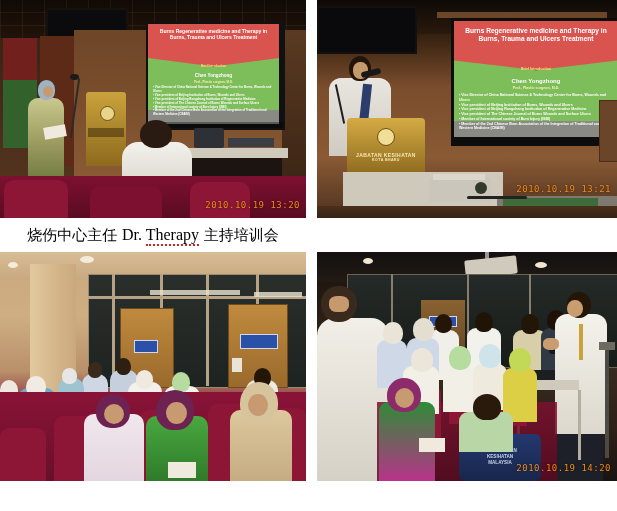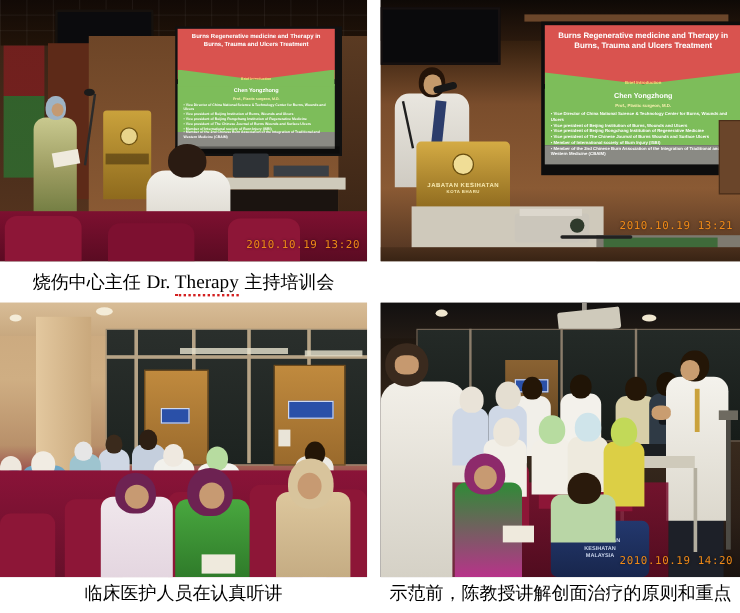--- a/index.html
+++ b/index.html
@@ -374,21 +374,20 @@
 
           <div class="layer p3-body" style="left:230px; top:158px; width:62px; height:71px; background:linear-gradient(180deg,#ddc79d,#c5ac83);"></div>
           <div class="layer p3-hjb" style="left:240px; top:130px; width:38px; height:42px; background:#d8c49c;"></div>
           <div class="layer" style="left:248px; top:142px; width:20px; height:22px; border-radius:50%; background:#c79a72;"></div>
 
           <div class="layer" style="left:168px; top:210px; width:28px; height:16px; background:#efeadd;"></div>
 
           <div class="timestamp" style="right:6px; bottom:6px;"></div>
         </div>
       </div>
-      <div class="caption">临床医护人员在认真听讲</div>
     </div>
 
     <div class="cell row2">
       <div class="photo-wrap">
         <div class="photo p4">
           <div class="layer p4-ceiling"></div>
           <div class="layer" style="left:46px; top:6px; width:10px; height:6px; border-radius:50%; background:#efe6cf;"></div>
           <div class="layer" style="left:218px; top:10px; width:12px; height:6px; border-radius:50%; background:#efe6cf;"></div>
           <div class="layer p4-projmount"></div>
           <div class="layer p4-proj"></div>
@@ -454,17 +453,16 @@
           <div class="layer p4-wheelchair"></div>
           <div class="p4-wc-text" style="white-space:pre-line;">KEMENTERIAN
 KESIHATAN
 MALAYSIA</div>
           <div class="layer p4-body" style="left:142px; top:160px; width:54px; height:40px; background:#b9d6a6;"></div>
           <div class="layer p4-hjb" style="left:156px; top:142px; width:28px; height:26px; background:#2a1a0c;"></div>
 
           <div class="timestamp" style="right:6px; bottom:8px;">2010.10.19  14:20</div>
         </div>
       </div>
-      <div class="caption">示范前，陈教授讲解创面治疗的原则和重点</div>
     </div>
 
   </div>
 </div>
 
 </body></html>

